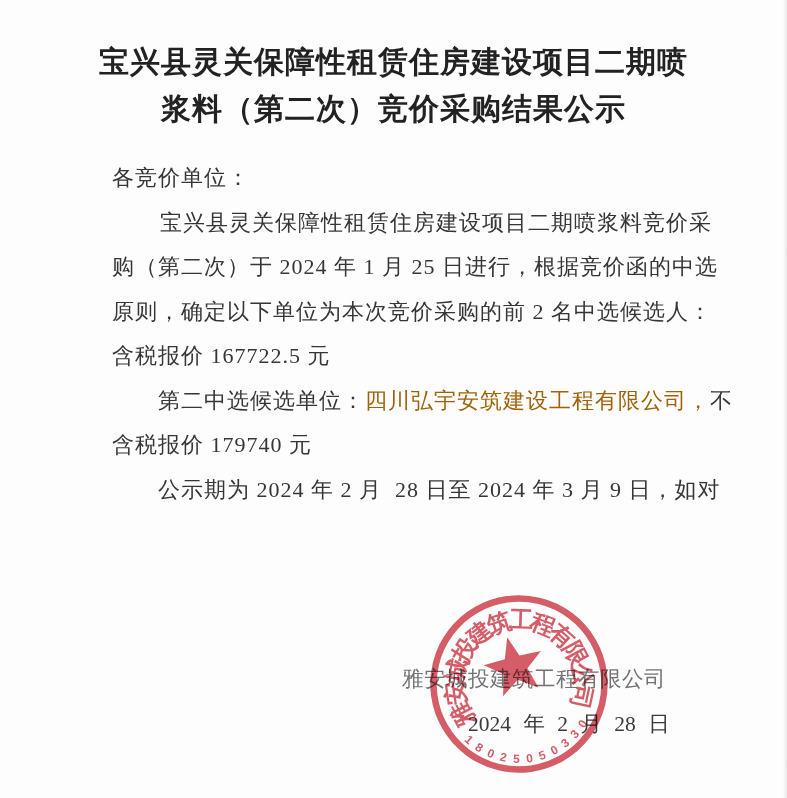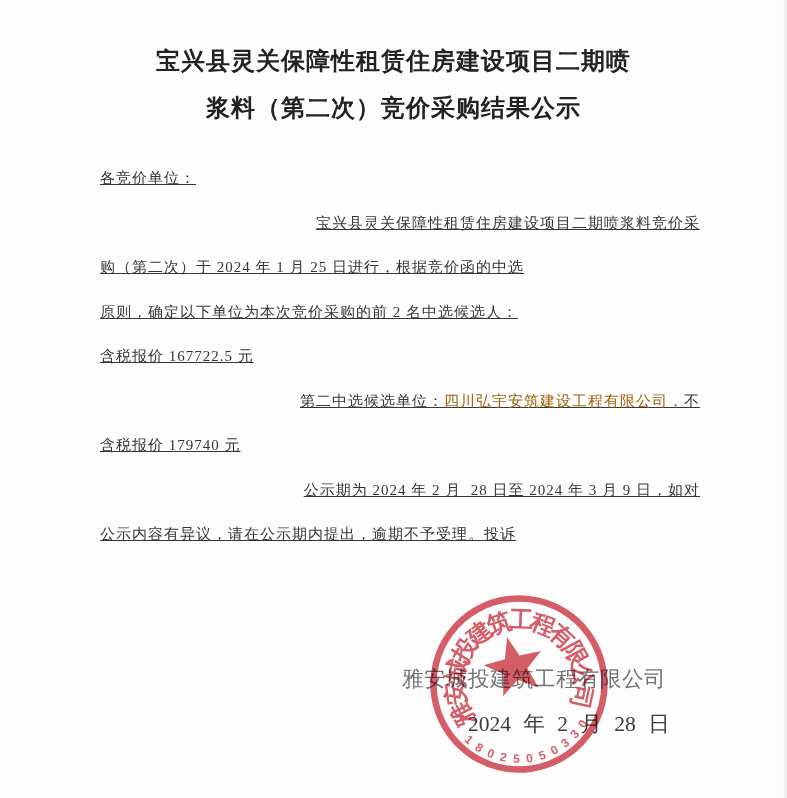--- a/index.html
+++ b/index.html
@@ -22,36 +22,35 @@
     width: 4px;
     height: 100%;
     background: linear-gradient(to right, rgba(0,0,0,0), #e6e6e6);
   }
   .doc-title {
     position: absolute;
     top: 38px;
     left: 40px;
     right: 40px;
     text-align: center;
-    font-size: 24px;
+    font-size: 30px;
     font-weight: bold;
     color: #222222;
     letter-spacing: 1px;
     line-height: 47px;
   }
   .body-text {
     position: absolute;
     top: 156px;
-    left: 100px;
+    left: 112px;
     width: 600px;
-    font-size: 15px;
+    font-size: 22px;
     color: #363636;
     letter-spacing: 1px;
     line-height: 44.5px;
-    text-decoration: underline;
   }
   .line {
     white-space: pre;
   }
   .indent {
     padding-left: 46px;
     text-align: right;
   }
   .faded {
     color: #a16207;
@@ -108,21 +107,20 @@
 
   <div class="body-text">
     <div class="line">各竞价单位：</div>
     <div class="line indent">宝兴县灵关保障性租赁住房建设项目二期喷浆料竞价采</div>
     <div class="line">购（第二次）于 2024 年 1 月 25 日进行，根据竞价函的中选</div>
     <div class="line">原则，确定以下单位为本次竞价采购的前 2 名中选候选人：</div>
     <div class="line">含税报价 167722.5 元</div>
     <div class="line indent"><span>第二中选候选单位：</span><span class="faded">四川弘宇安筑建设工程有限公司，</span><span>不</span></div>
     <div class="line">含税报价 179740 元</div>
     <div class="line indent">公示期为 2024 年 2 月  28 日至 2024 年 3 月 9 日，如对</div>
-    <div class="line">公示内容有异议，请在公示期内提出，逾期不予受理。投诉</div>
   </div>
 
   <div class="sig-company">雅安城投建筑工程有限公司</div>
   <div class="sig-date">2024 年 2 月 28 日</div>
 
   <div class="seal-wrap">
     <svg width="190" height="190" viewBox="0 0 190 190">
       <g id="seal-group" transform="rotate(-8 95 95)">
         <circle id="seal-ring" cx="95" cy="95" r="85.5" fill="none" stroke-width="6.5" stroke="#d04652"></circle>
         <polygon id="seal-star" points="0,-31 7.52,-10.36 29.5,-9.6 12.17,3.96 18.2,25.1 0,12.8 -18.2,25.1 -12.17,3.96 -29.5,-9.6 -7.52,-10.36" transform="translate(93 78) rotate(-6)" fill="#d04652"></polygon>

